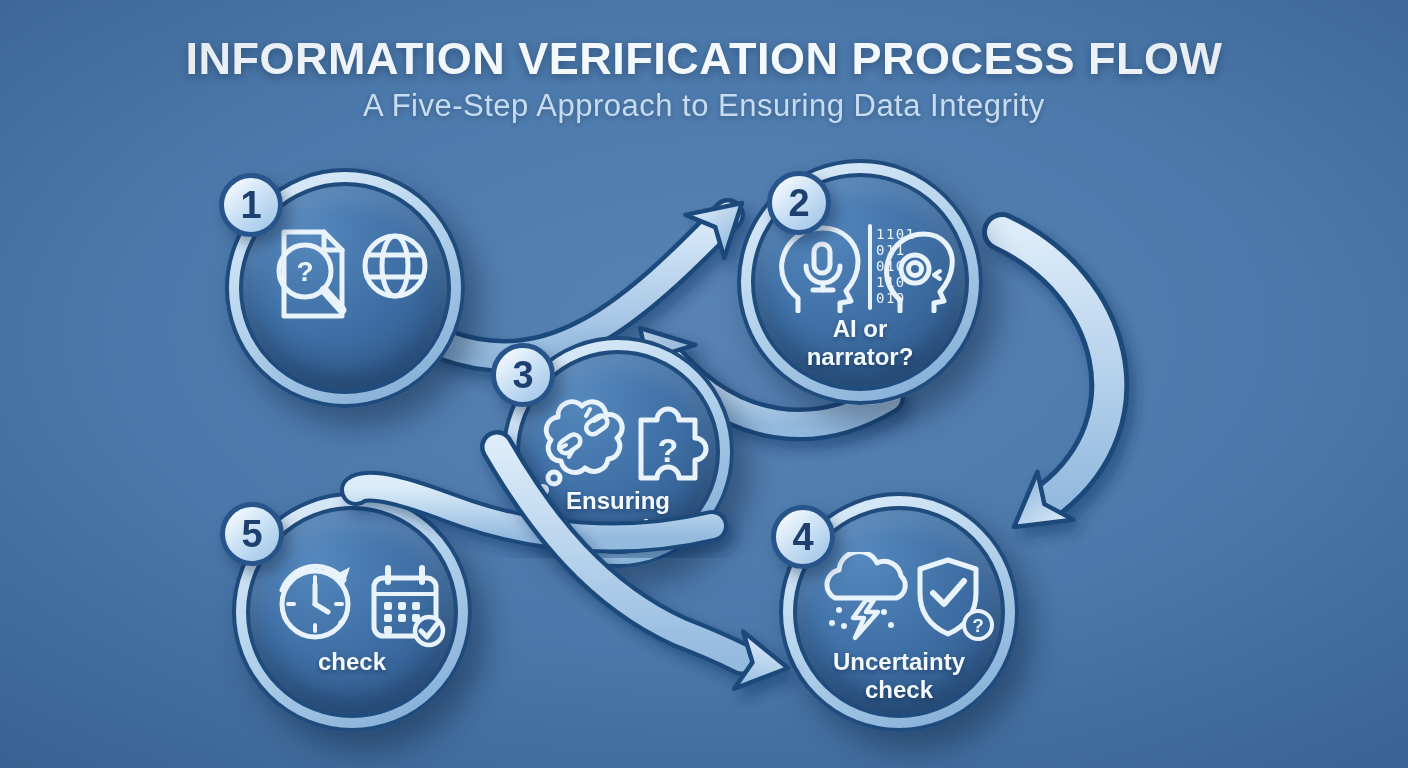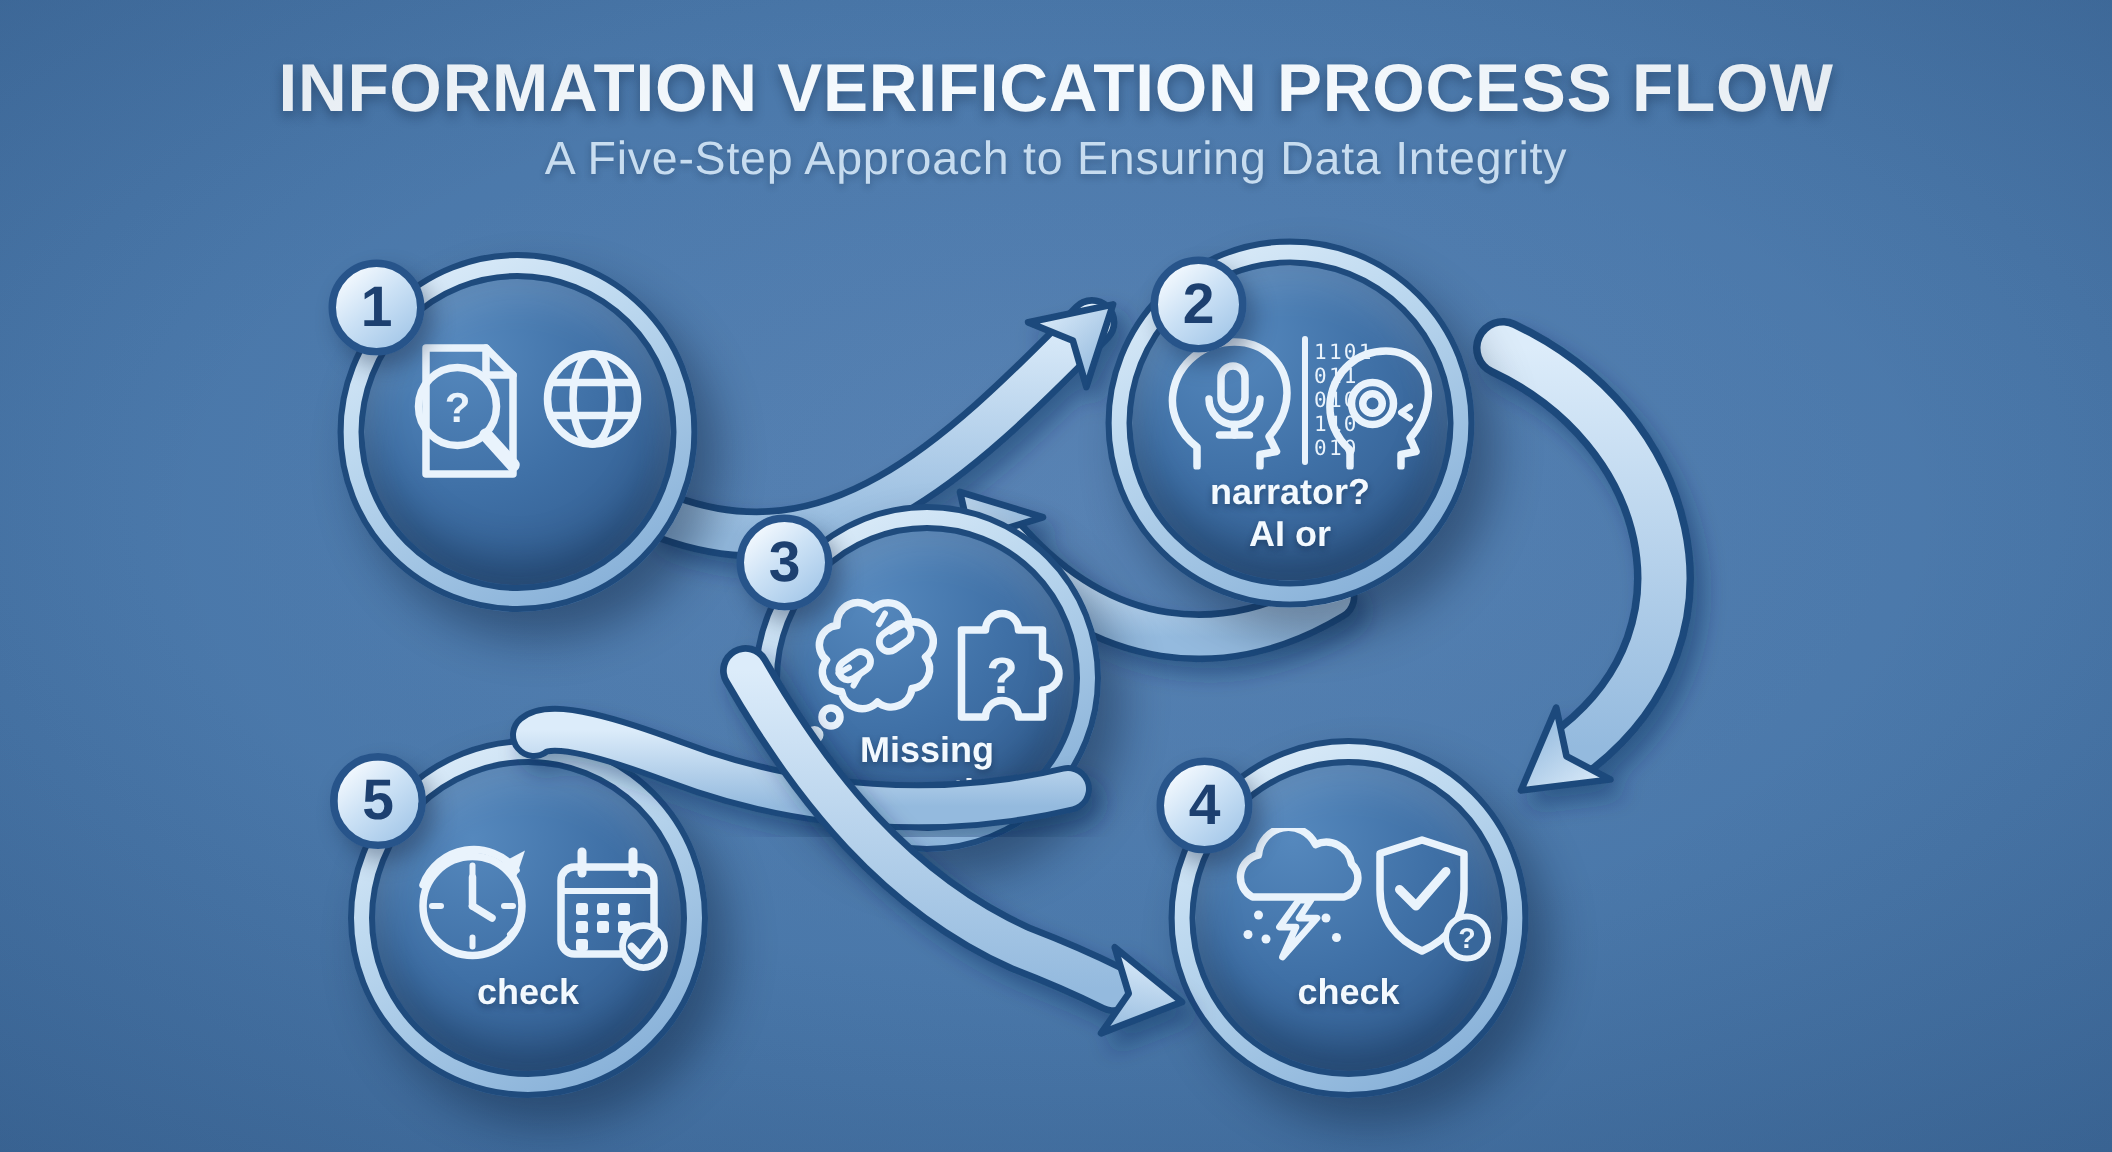--- a/index.html
+++ b/index.html
@@ -121,22 +121,22 @@
       </g>
       <g fill="#e9f3fc">
         <text class="mono" x="104" y="18" font-size="14" letter-spacing="1.5">1101</text>
         <text class="mono" x="104" y="34" font-size="14" letter-spacing="1.5">011</text>
         <text class="mono" x="104" y="50" font-size="14" letter-spacing="1.5">010</text>
         <text class="mono" x="104" y="66" font-size="14" letter-spacing="1.5">110</text>
         <text class="mono" x="104" y="82" font-size="14" letter-spacing="1.5">010</text>
       </g>
     </svg>
     <div class="label" style="top:152px">
+      <div>AI or</div>
       <div>narrator?</div>
-      <div>AI or</div>
     </div>
   </div>
   <div class="badge" style="left:767px;top:171px">2</div>
 
   <div class="circle" style="left:502px;top:336px;width:232px;height:232px">
     <div class="inner"></div>
     <svg class="icons" style="left:31px;top:50px" width="176" height="108" viewBox="0 0 176 108">
       <g stroke="#e9f3fc" stroke-width="5" fill="none" stroke-linecap="round" stroke-linejoin="round">
         <g>
           <path d="M80 48 a13 13 0 0 1 -9 21 a14 14 0 0 1 -23 9 a14 14 0 0 1 -24 -7 a13 13 0 0 1 -10 -21 a13 13 0 0 1 7 -23 a14 14 0 0 1 24 -11 a14 14 0 0 1 24 9 a13 13 0 0 1 11 23 Z"></path>
@@ -151,21 +151,21 @@
           <path d="M36 60 l-4 7" stroke-width="4"></path>
           <path d="M29 55 l-7 4" stroke-width="4"></path>
         </g>
         <g>
           <path d="M104 30 h16 a11 11 0 1 1 22 0 h16 v18 a11 11 0 1 1 0 22 v18 h-16 a11 11 0 1 0 -22 0 h-16 z"></path>
         </g>
         <text x="131" y="72" font-size="34" font-weight="bold" fill="#e9f3fc" stroke="none" text-anchor="middle">?</text>
       </g>
     </svg>
     <div class="label" style="top:147px">
-      <div>Missing</div>
+      <div>Ensuring</div>
       <div>assumptions</div>
     </div>
   </div>
   <div class="badge" style="left:491px;top:343px">3</div>
 
   <div class="circle" style="left:779px;top:492px;width:240px;height:240px">
     <div class="inner"></div>
     <svg class="icons" style="left:28px;top:56px" width="184" height="96" viewBox="0 0 184 96">
       <g stroke="#e9f3fc" stroke-width="5" fill="none" stroke-linecap="round" stroke-linejoin="round">
         <g>
@@ -181,20 +181,21 @@
           <path d="M137 8 L165 17 V41 C165 62 153 75 137 82 C121 75 109 62 109 41 V17 Z"></path>
           <path d="M122 41 L133 52 L153 29" stroke-width="6"></path>
         </g>
         <g>
           <circle cx="167" cy="73" r="14" fill="#38679b" stroke-width="4"></circle>
         </g>
         <text x="167" y="80" font-size="19" font-weight="bold" fill="#e9f3fc" stroke="none" text-anchor="middle">?</text>
       </g>
     </svg>
     <div class="label" style="top:152px">
+      <div>Uncertainty</div>
       <div>check</div>
     </div>
   </div>
   <div class="badge" style="left:771px;top:505px">4</div>
 
   <div class="circle" style="left:232px;top:492px;width:240px;height:240px">
     <div class="inner"></div>
     <svg class="icons" style="left:30px;top:56px" width="184" height="96" viewBox="0 0 184 96">
       <g stroke="#e9f3fc" stroke-width="5" fill="none" stroke-linecap="round" stroke-linejoin="round">
         <g>

